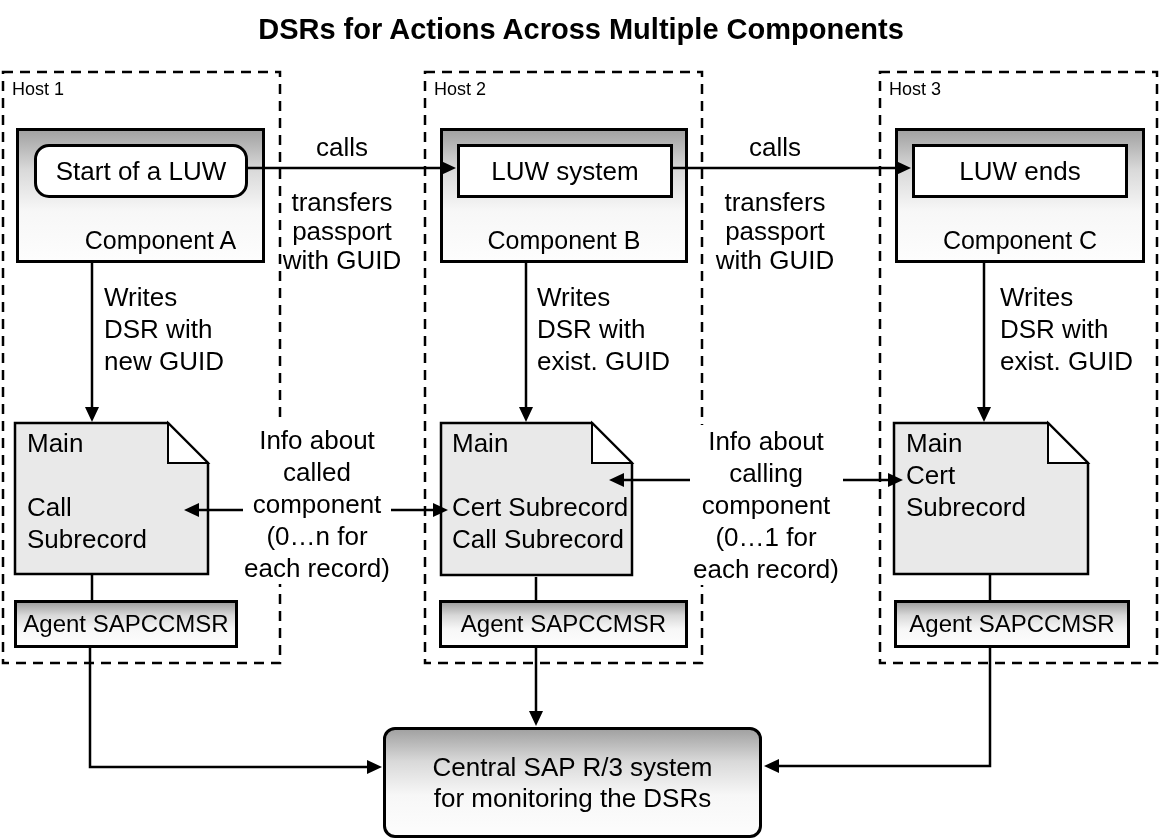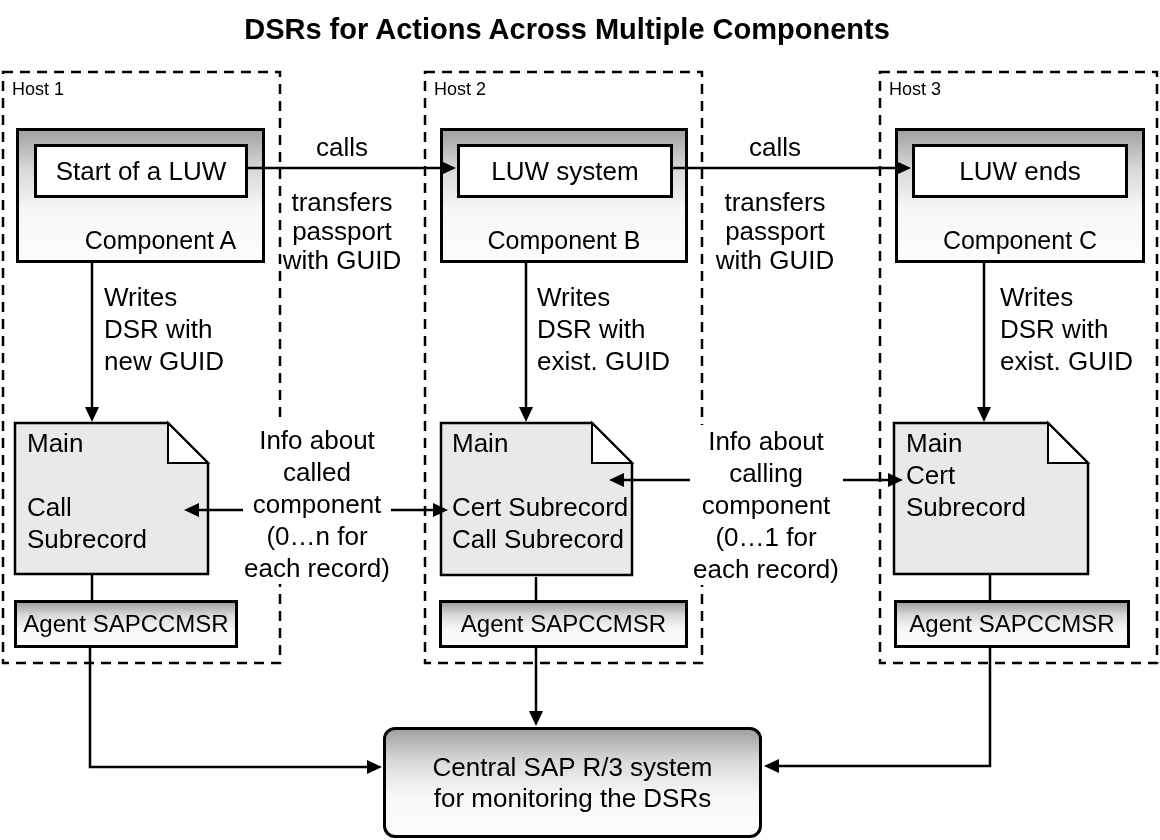--- a/index.html
+++ b/index.html
@@ -2,21 +2,21 @@
 <html><head>
 <meta charset="utf-8">
 <style>
   html,body{margin:0;padding:0;background:#ffffff;}
   #stage{
     position:relative;width:1160px;height:840px;overflow:hidden;
     font-family:"Liberation Sans","DejaVu Sans",sans-serif;color:#000;background:#fff;
   }
   .abs{position:absolute;box-sizing:border-box;}
   .title{
-    left:0;top:13px;width:1110px;text-align:center;
+    left:14px;top:13px;width:1110px;text-align:center;
     font-size:29px;font-weight:bold;letter-spacing:0px;padding-left:24px;
   }
   .hostlabel{font-size:18px;}
   .gradbox{
     border:3px solid #000;
     background:linear-gradient(to bottom,#a2a2a2 0%,#d9d9d9 30%,#f7f7f7 62%,#fdfdfd 100%);
   }
   .innerbox{
     border:3px solid #000;background:#ffffff;
     display:flex;align-items:center;justify-content:center;
@@ -47,21 +47,21 @@
 </style>
 </head>
 <body>
 
 <div id="stage">
 
   <div class="abs boxlayer gradbox" style="left:16px;top:128px;width:249px;height:135px;"></div>
   <div class="abs boxlayer gradbox" style="left:440px;top:128px;width:248px;height:135px;"></div>
   <div class="abs boxlayer gradbox" style="left:895px;top:128px;width:250px;height:135px;"></div>
 
-  <div class="abs boxlayer innerbox" style="left:34px;top:144px;width:214px;height:54px;">
+  <div class="abs boxlayer innerbox" style="left:34px;top:144px;width:214px;height:54px;border-radius:15px;">
     <span>Start of a LUW</span>
   </div>
   <div class="abs boxlayer innerbox" style="left:457px;top:144px;width:216px;height:54px;">
     <span>LUW system</span>
   </div>
   <div class="abs boxlayer innerbox" style="left:912px;top:144px;width:216px;height:54px;">
     <span>LUW ends</span>
   </div>
 
   <div class="abs boxlayer gradbox agentbox" style="left:14px;top:600px;width:224px;height:48px;">

